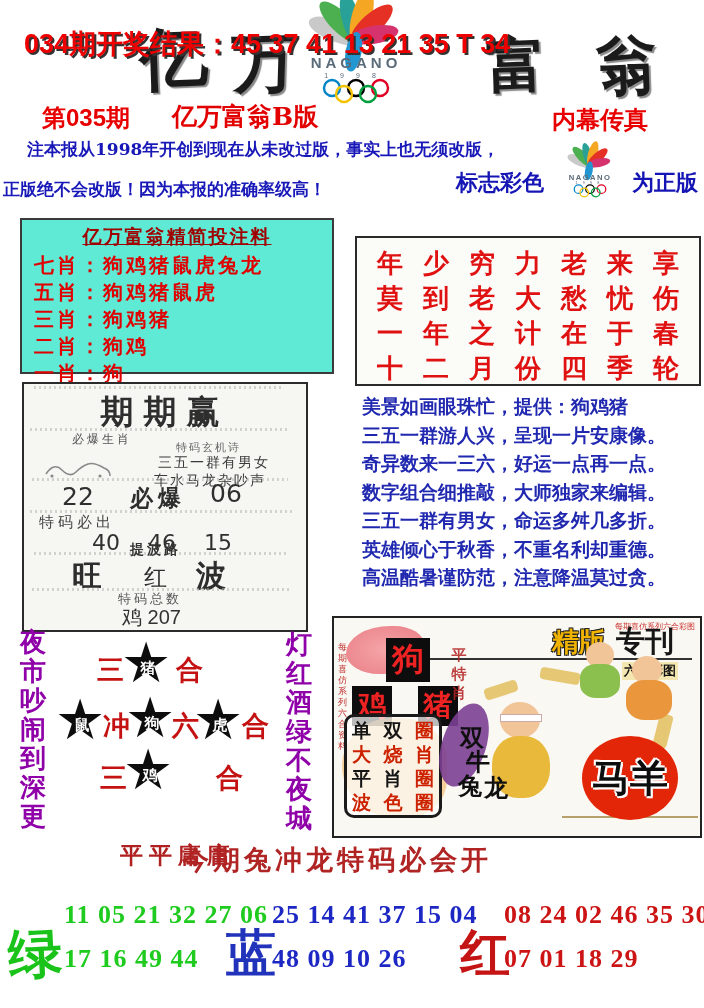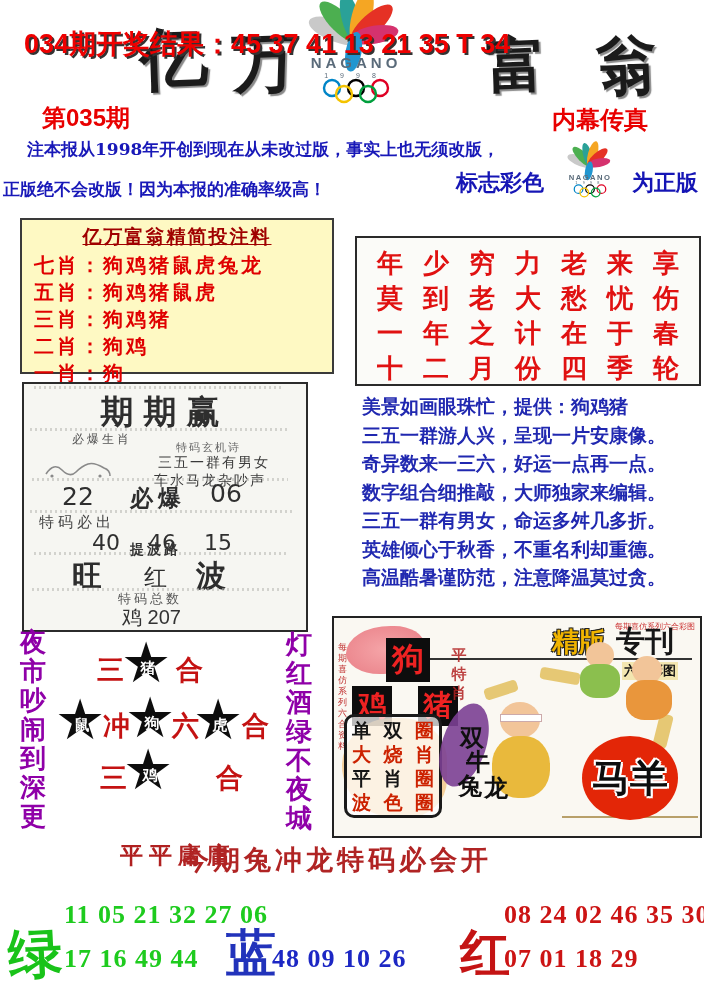--- a/index.html
+++ b/index.html
@@ -26,21 +26,21 @@
            font-family:"DejaVu Serif",serif;}
   .note1{position:absolute;left:3px;top:138px;font-size:17px;font-weight:bold;color:#1818b8;
          white-space:nowrap;font-family:"DejaVu Serif",serif;margin-left:24px;}
   .note2{position:absolute;left:3px;top:178px;font-size:17px;font-weight:bold;color:#1818b8;
          white-space:nowrap;font-family:"DejaVu Serif",serif;}
   .mark-left{position:absolute;left:456px;top:168px;font-size:22px;font-weight:bold;color:#1515b5;}
   .mark-right{position:absolute;left:632px;top:168px;font-size:22px;font-weight:bold;color:#1515b5;}
 
   
   .tips-box{position:absolute;left:20px;top:218px;width:310px;height:152px;border:2px solid #3a3a3a;
-            background:#fef9c3;}
+            background:#5eead4;}
   .tips-title{text-align:center;margin-top:4px;font-size:19px;font-weight:bold;color:#a00000;
               text-decoration:underline;letter-spacing:2px;font-family:"DejaVu Serif",serif;}
   .tips-row{margin:3px 0 0 12px;font-size:20px;font-weight:bold;color:#e00000;letter-spacing:3px;
             font-family:"DejaVu Serif",serif;line-height:24px;white-space:nowrap;}
 
   
   .poem-box{position:absolute;left:355px;top:236px;width:302px;height:130px;border:2px solid #2a2a2a;
             background:#fbfbf8;padding:8px 20px;display:flex;flex-direction:column;justify-content:space-between;box-sizing:content-box;}
   .poem-row{display:flex;justify-content:space-between;color:#e01111;font-size:26px;font-weight:bold;
             font-family:"DejaVu Serif",serif;}
@@ -153,20 +153,21 @@
       <circle cx="0" cy="48" r="8" stroke="#000000"></circle>
       <circle cx="24" cy="48" r="8" stroke="#DF0024"></circle>
       <circle cx="-12" cy="54" r="8" stroke="#F4C300"></circle>
       <circle cx="12" cy="54" r="8" stroke="#009F3D"></circle>
     </g>
   </svg>
 
   <div class="result-line">034期开奖结果：45 37 41 13 21 35 T 34</div>
 
   <div class="issue">第035期</div>
+  <div class="edition">亿万富翁B版</div>
   <div class="insider">内幕传真</div>
   <div class="note1">注本报从1998年开创到现在从未改过版，事实上也无须改版，</div>
   <div class="note2">正版绝不会改版！因为本报的准确率级高！</div>
   <div class="mark-left">标志彩色</div>
   <div class="mark-right">为正版</div>
 
   <svg class="logo-small" viewBox="-88 -40 176 104">
     <g transform="translate(0,-2)">
       <ellipse rx="11" ry="30" cx="0" cy="-20" transform="rotate(-70)" fill="#c9c9c9"></ellipse>
       <ellipse rx="10" ry="28" cx="0" cy="-22" transform="rotate(-45)" fill="#4caf50"></ellipse>
@@ -413,19 +414,20 @@
     <div class="p-abs p-brownline"></div>
   </div>
 
   <div class="prediction">今期兔冲龙特码必会开</div>
 
   <div class="big-col" id="lbl-green">绿</div>
   <div class="num-row" id="g1">11 05 21 32 27 06</div>
   <div class="num-row" id="g2">17 16 49 44</div>
 
   <div class="big-col" id="lbl-blue">蓝</div>
+  <div class="num-row" id="b1">25 14 41 37 15 04</div>
   <div class="num-row" id="b2">48 09 10 26</div>
 
   <div class="big-col" id="lbl-red">红</div>
   <div class="num-row" id="r1">08 24 02 46 35 30</div>
   <div class="num-row" id="r2">07 01 18 29</div>
 
 </div>
 
 </body></html>

